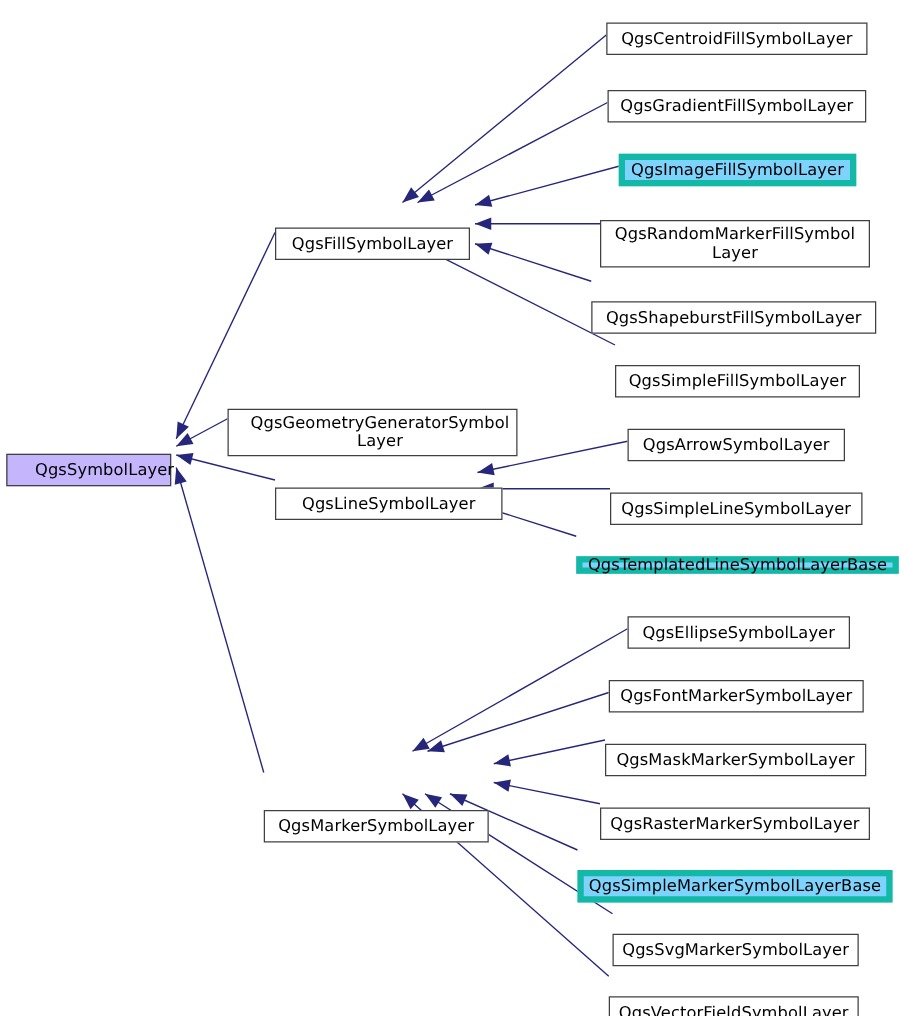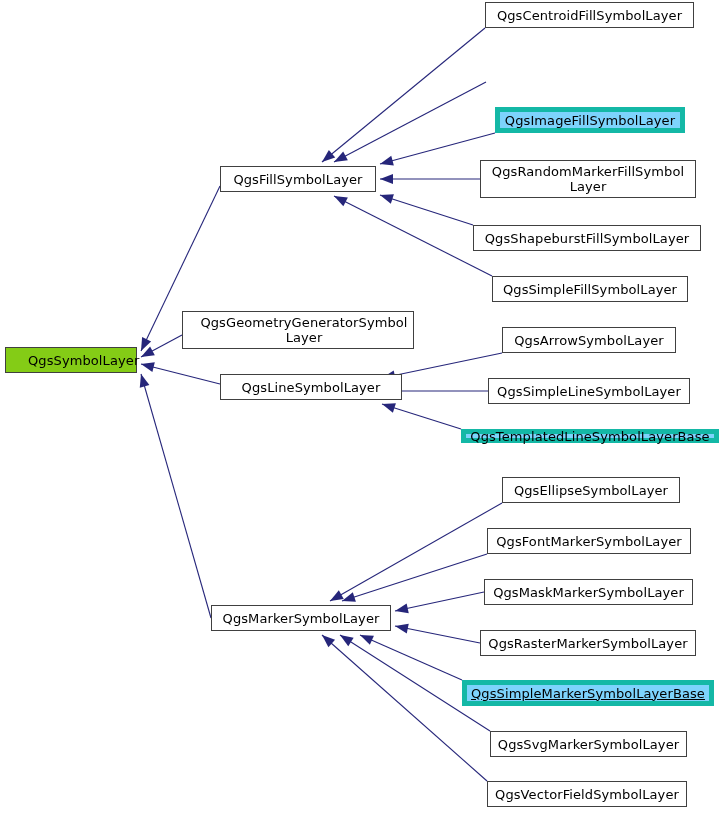--- a/index.html
+++ b/index.html
@@ -37,23 +37,24 @@
     justify-content: center;
     text-align: center;
     background: #ffffff;
     border: 1px solid #404040;
     color: #000000;
     font-size: 13px;
     line-height: 15px;
     letter-spacing: 0.1px;
     white-space: pre-line;
     padding: 0 4px;
+    margin-top: 16px;
   }
   .node.root {
-    background: #84cc16;
+    background: #c4b5fd;
     border-color: #404040;
     padding-left: 22px;
   }
   .node.highlight {
     border: 5px solid #14b8a6;
     background: #7dd3fc;
   }
   .node-label {
     display: block;
     width: 100%;
@@ -103,30 +104,31 @@
       <line x1="490" y1="731" x2="340" y2="635" stroke="#26267a" stroke-width="1.1"></line>
       <polygon points="340,635 353.6447966907165,637.7963410501962 348.2542597264828,646.2190550568113" fill="#26267a"></polygon>
       <line x1="487" y1="781" x2="322" y2="635" stroke="#26267a" stroke-width="1.1"></line>
       <polygon points="322,635 335.04918804311194,639.8701839200902 328.42246994121854,647.3592831448326" fill="#26267a"></polygon>
     </svg>
 <div class="node root" style="left: 5px; top: 347px; width: 132px; height: 26px;"><span class="node-label">QgsSymbolLayer</span></div>
     <div class="node" style="left: 220px; top: 166px; width: 156px; height: 26px;"><span class="node-label">QgsFillSymbolLayer</span></div>
     <div class="node" style="left: 182px; top: 311px; width: 232px; height: 38px; padding-left: 16px;"><span class="node-label">QgsGeometryGeneratorSymbol
 Layer</span></div>
     <div class="node" style="left: 220px; top: 374px; width: 182px; height: 26px;"><span class="node-label">QgsLineSymbolLayer</span></div>
-    <div class="node" style="left: 211px; top: 605px; width: 180px; height: 26px;"><span class="node-label">QgsMarkerSymbolLayer</span></div>
+    <div class="node" style="left: 211px; top: 632px; width: 180px; height: 26px;"><span class="node-label">QgsMarkerSymbolLayer</span></div>
     <div class="node" style="left: 485px; top: 2px; width: 209px; height: 26px;"><span class="node-label">QgsCentroidFillSymbolLayer</span></div>
+    <div class="node" style="left: 486px; top: 56px; width: 207px; height: 26px;"><span class="node-label">QgsGradientFillSymbolLayer</span></div>
     <div class="node highlight" style="left: 495px; top: 107px; width: 190px; height: 26px;"><span class="node-label">QgsImageFillSymbolLayer</span></div>
     <div class="node" style="left: 480px; top: 160px; width: 216px; height: 38px;"><span class="node-label">QgsRandomMarkerFillSymbol
 Layer</span></div>
     <div class="node" style="left: 473px; top: 225px; width: 228px; height: 26px;"><span class="node-label">QgsShapeburstFillSymbolLayer</span></div>
     <div class="node" style="left: 492px; top: 276px; width: 196px; height: 26px;"><span class="node-label">QgsSimpleFillSymbolLayer</span></div>
     <div class="node" style="left: 502px; top: 327px; width: 174px; height: 26px;"><span class="node-label">QgsArrowSymbolLayer</span></div>
     <div class="node" style="left: 488px; top: 378px; width: 202px; height: 26px;"><span class="node-label">QgsSimpleLineSymbolLayer</span></div>
     <div class="node highlight" style="left: 461px; top: 429px; width: 258px; height: 14px;"><span class="node-label">QgsTemplatedLineSymbolLayerBase</span></div>
     <div class="node" style="left: 502px; top: 477px; width: 178px; height: 26px;"><span class="node-label">QgsEllipseSymbolLayer</span></div>
     <div class="node" style="left: 487px; top: 528px; width: 204px; height: 26px;"><span class="node-label">QgsFontMarkerSymbolLayer</span></div>
     <div class="node" style="left: 484px; top: 579px; width: 209px; height: 26px; align-items: center;"><span class="node-label">QgsMaskMarkerSymbolLayer</span></div>
     <div class="node" style="left: 480px; top: 630px; width: 216px; height: 26px;"><span class="node-label">QgsRasterMarkerSymbolLayer</span></div>
-    <div class="node highlight" style="left: 462px; top: 680px; width: 252px; height: 26px; text-decoration: underline;"><span class="node-label">QgsSimpleMarkerSymbolLayerBase</span></div>
+    <div class="node highlight" style="left: 462px; top: 680px; width: 252px; height: 26px;"><span class="node-label">QgsSimpleMarkerSymbolLayerBase</span></div>
     <div class="node" style="left: 490px; top: 731px; width: 197px; height: 26px;"><span class="node-label">QgsSvgMarkerSymbolLayer</span></div>
     <div class="node" style="left: 487px; top: 781px; width: 200px; height: 26px;"><span class="node-label">QgsVectorFieldSymbolLayer</span></div>
   </div>
 
 </body></html>

